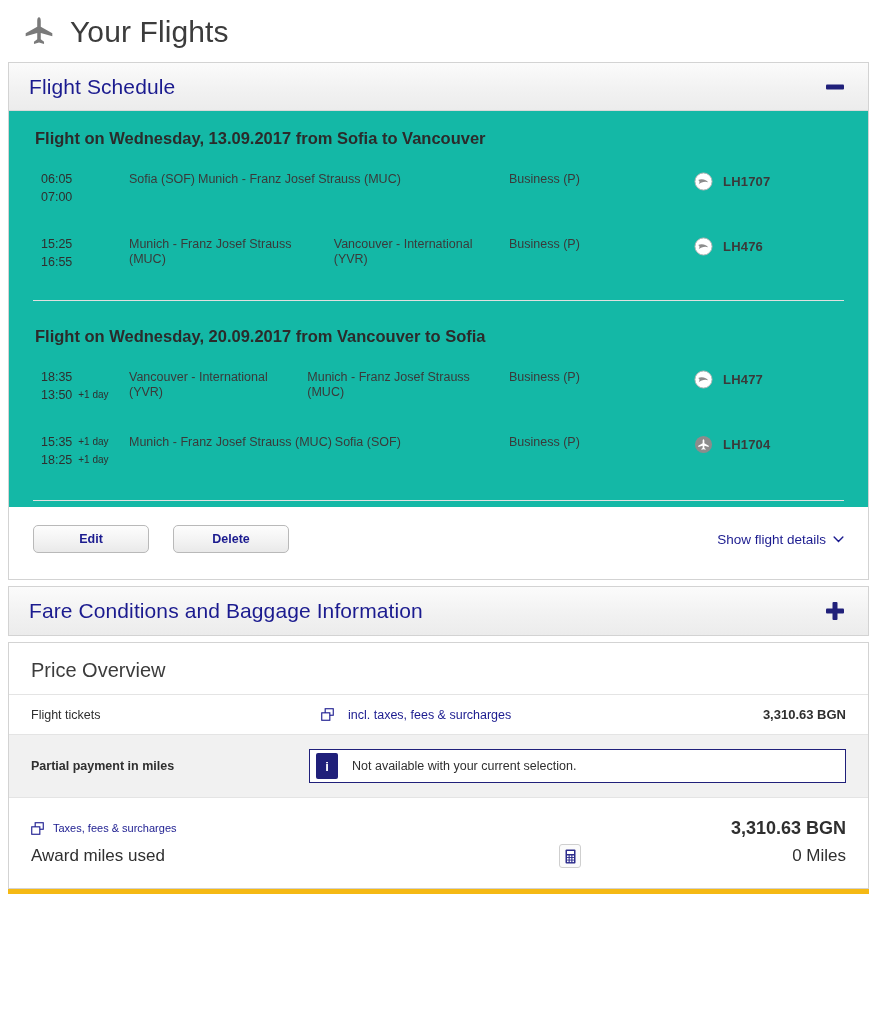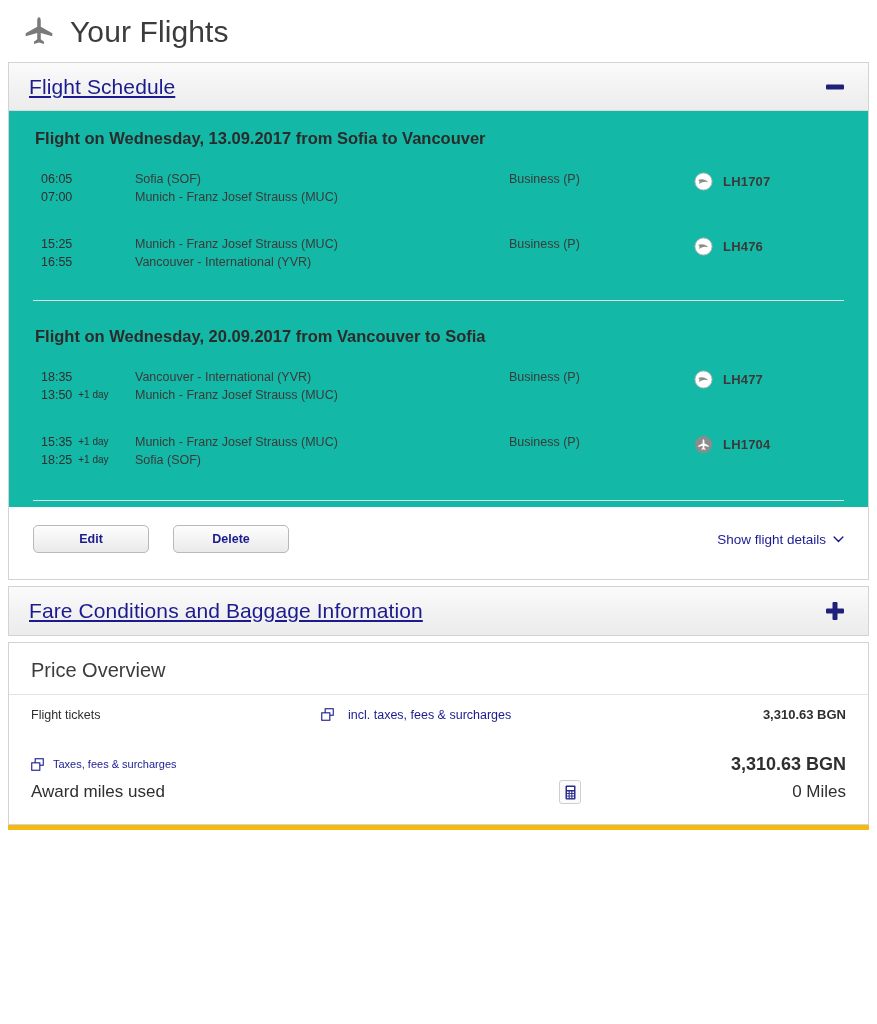--- a/index.html
+++ b/index.html
@@ -34,21 +34,21 @@
     position: relative;
     height: 48px;
     display: flex; align-items: center;
     padding: 0 20px;
     background: linear-gradient(to bottom, #fbfbfb 0%, #f1f1f1 60%, #ececec 100%);
     border-bottom: 1px solid #d9d9d9;
     cursor: pointer;
   }
   .panel-head.plain { border-bottom: none; }
   .panel-title {
-    font-size: 21px; color: #1b1b8f; font-weight: 400; letter-spacing: .1px; text-decoration: underline;
+    font-size: 21px; color: #1b1b8f; font-weight: 400; letter-spacing: .1px;
   }
   .toggle {
     position: absolute; right: 22px; top: 50%; transform: translateY(-50%);
     width: 22px; height: 22px;
   }
   .toggle svg { display:block; }
 
   
   .sched-body { padding: 18px 24px 6px 24px; background:#14b8a6; }
   .leg-title {
@@ -68,23 +68,23 @@
     margin-left: 8px;
   }
   .trow { display: flex; align-items: baseline; white-space: nowrap; }
   .t-time { font-size: 12.5px; color: #2f2f2f; }
   .t-day {
     font-size: 10px; color: #2f2f2f; margin-left: 6px;
     position: relative; top: -1px;
   }
   .seg-places {
     flex: 1 1 auto;
-    display: flex; flex-direction: column; gap: 3px;
+    display: flex; flex-direction: row; gap: 3px;
     line-height: 15px;
-    margin-left: 8px;
+    margin-left: 2px;
   }
   .seg-cabin {
     width: 185px; flex: 0 0 185px;
     font-size: 12.5px; color: #3a3a3a; line-height: 15px;
   }
   .seg-flight {
     width: 150px; flex: 0 0 150px;
     display: flex; align-items: center; gap: 10px;
     line-height: 15px;
   }
@@ -370,20 +370,27 @@
           <svg class="popup-icon" viewBox="0 0 14 14" aria-hidden="true">
             <rect x="4.5" y="0.8" width="8.7" height="7" fill="none" stroke="#1b1b8f" stroke-width="1.2"></rect>
             <rect x="0.8" y="5.2" width="8.7" height="8" fill="#ffffff" stroke="#1b1b8f" stroke-width="1.2"></rect>
           </svg>
         </span>
         <span>incl. taxes, fees &amp; surcharges</span>
       </span>
       <span class="amount">3,310.63 BGN</span>
     </div>
 
+    <div class="miles-row">
+      <span class="lbl">Partial payment in miles</span>
+      <div class="info-box">
+        <span class="info-badge">i</span>
+        <span class="info-text">Not available with your current selection.</span>
+      </div>
+    </div>
 
     <div class="total-block">
       <div class="total-line">
         <span class="total-mid">
           <span>
             <svg class="popup-icon" viewBox="0 0 14 14" aria-hidden="true">
               <rect x="4.5" y="0.8" width="8.7" height="7" fill="none" stroke="#1b1b8f" stroke-width="1.2"></rect>
               <rect x="0.8" y="5.2" width="8.7" height="8" fill="#ffffff" stroke="#1b1b8f" stroke-width="1.2"></rect>
             </svg>
           </span>

